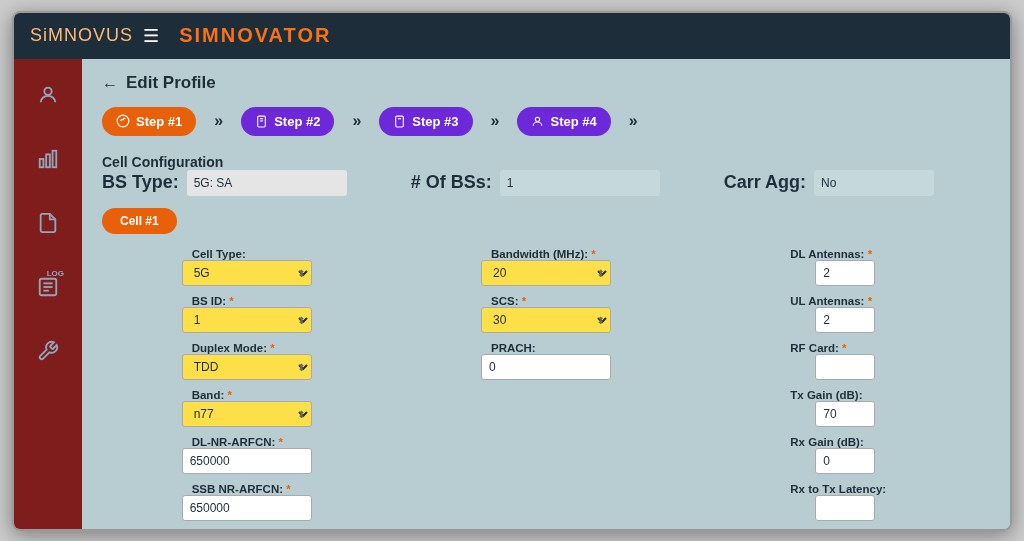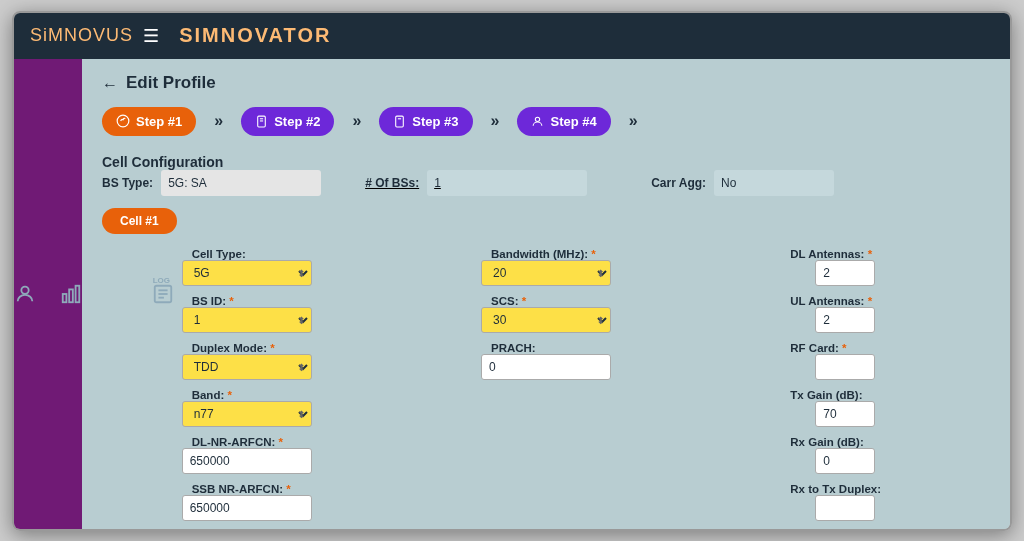--- a/index.html
+++ b/index.html
@@ -29,42 +29,42 @@
       padding: 0 16px;
       flex-shrink: 0;
     }
     .logo-text {
       color: #fdba74;
       font-size: 18px;
       font-weight: normal;
       letter-spacing: 1px;
     }
     .app-title {
-      color: #fdba74;
+      color: #f97316;
       font-size: 20px;
       font-weight: bold;
       margin-left: 20px;
       letter-spacing: 2px;
     }
     .hamburger {
       color: #fff;
       font-size: 18px;
       margin-left: 10px;
       cursor: pointer;
     }
     .main-layout {
       display: flex;
       flex: 1;
       overflow: hidden;
     }
     .sidebar {
-      background: #701a75;
+      background: #7f1d1d;
       width: 68px;
       display: flex;
-      flex-direction: row;
+      flex-direction: column;
       align-items: center;
       padding: 16px 0;
       gap: 24px;
       flex-shrink: 0;
     }
     .sidebar-icon {
       color: #8eaaba;
       font-size: 22px;
       cursor: pointer;
       width: 40px;
@@ -137,21 +137,21 @@
       align-items: center;
       margin-bottom: 10px;
       gap: 0;
     }
     .field-group {
       display: flex;
       align-items: center;
       margin-right: 24px;
     }
     .field-label {
-      font-size: 12px;
+      font-size: 18px;
       font-weight: bold;
       color: #1e2d3a;
       margin-right: 8px;
       white-space: nowrap;
     }
     .select-wrapper {
       position: relative;
       display: inline-block;
     }
     .select-wrapper::after {
@@ -328,21 +328,21 @@
         <span class="step-arrow">»</span>
       </div>
 
       <div class="section-title">Cell Configuration</div>
 
       <div class="form-row" style="margin-bottom:12px; align-items:center;">
         <div class="field-group">
           <span class="field-label">BS Type:</span>
           <input type="text" class="readonly-input" value="5G: SA" readonly="" style="width: 160px; background: #e5e5e5; border: none;">
         </div>
-        <div class="field-group" style="margin-left:20px;text-decoration:underline;">
+        <div class="field-group" style="margin-left:40px;">
           <span class="field-label"># Of BSs:</span>
           <input type="text" class="readonly-input" value="1" readonly="" style="width: 160px; background: rgb(197, 216, 220); border: none;">
         </div>
         <div class="field-group" style="margin-left:40px;">
           <span class="field-label">Carr Agg:</span>
           <input type="text" class="readonly-input" value="No" readonly="" style="width: 120px; background: rgb(197, 216, 220); border: none;">
         </div>
       </div>
 
       <div>
@@ -432,20 +432,20 @@
           </div>
           <div class="form-row-item">
             <span class="item-label">Tx Gain (dB):</span>
             <input type="text" class="small-input" value="70" style="width: 50px;">
           </div>
           <div class="form-row-item">
             <span class="item-label">Rx Gain (dB):</span>
             <input type="text" class="small-input" value="0" style="width: 50px;">
           </div>
           <div class="form-row-item">
-            <span class="item-label">Rx to Tx Duplex:</span>
+            <span class="item-label">Rx to Tx Latency:</span>
             <input type="text" class="small-input" value="" style="width: 50px;">
           </div>
         </div>
       </div>
     </div>
   </div>
 </div>
 
 </body></html>

